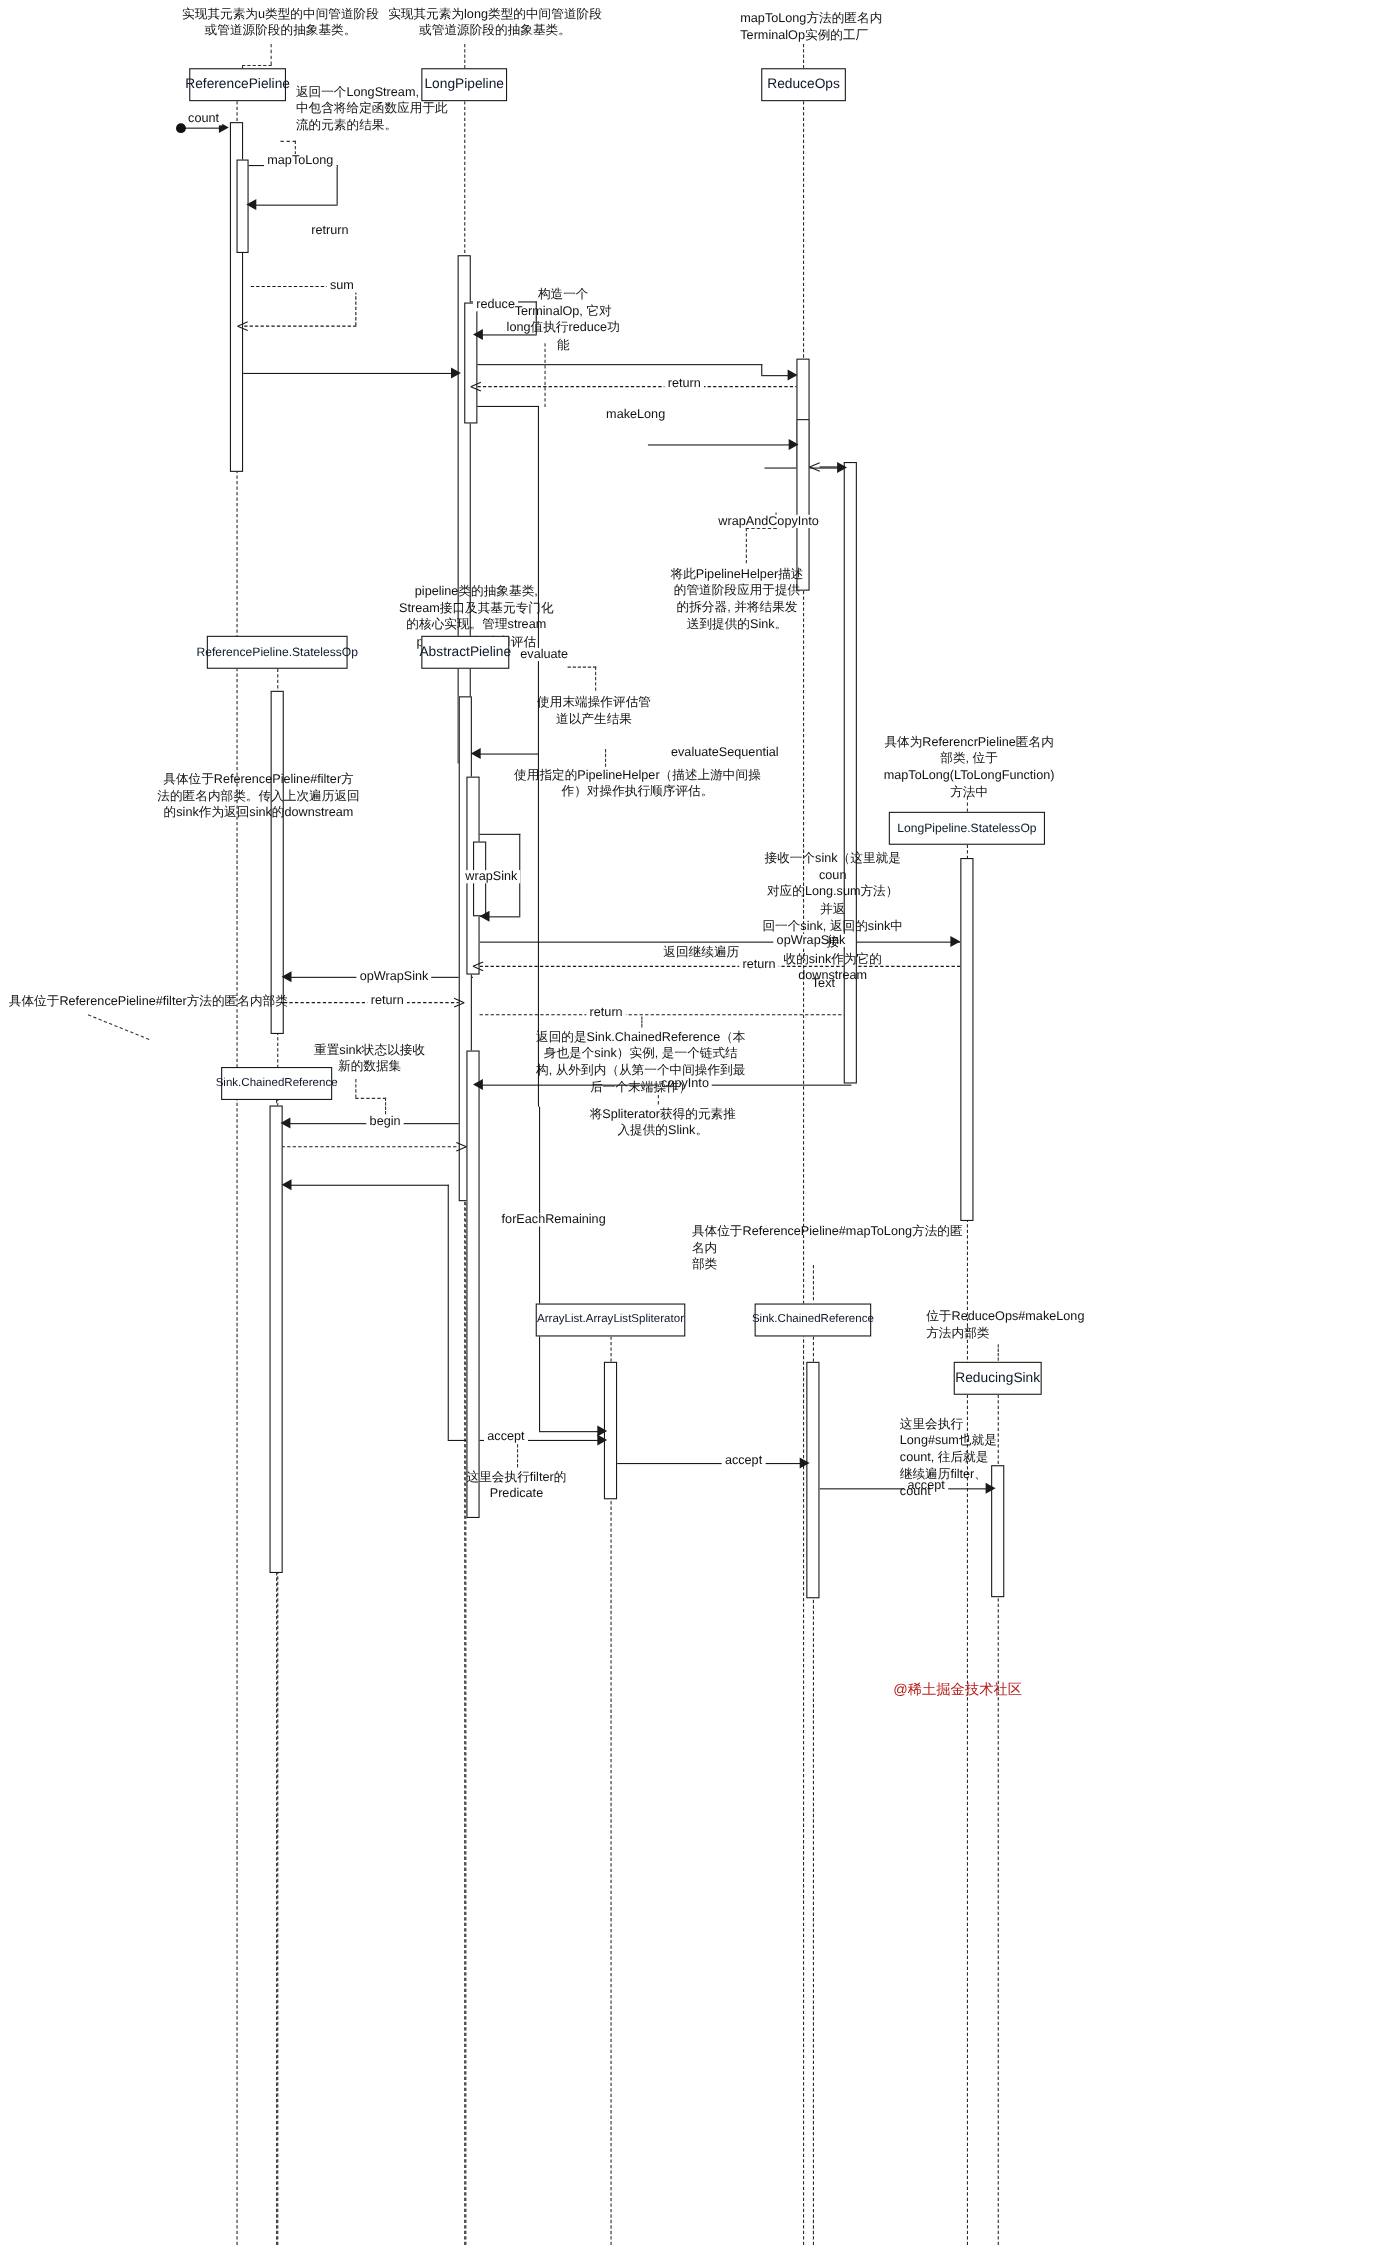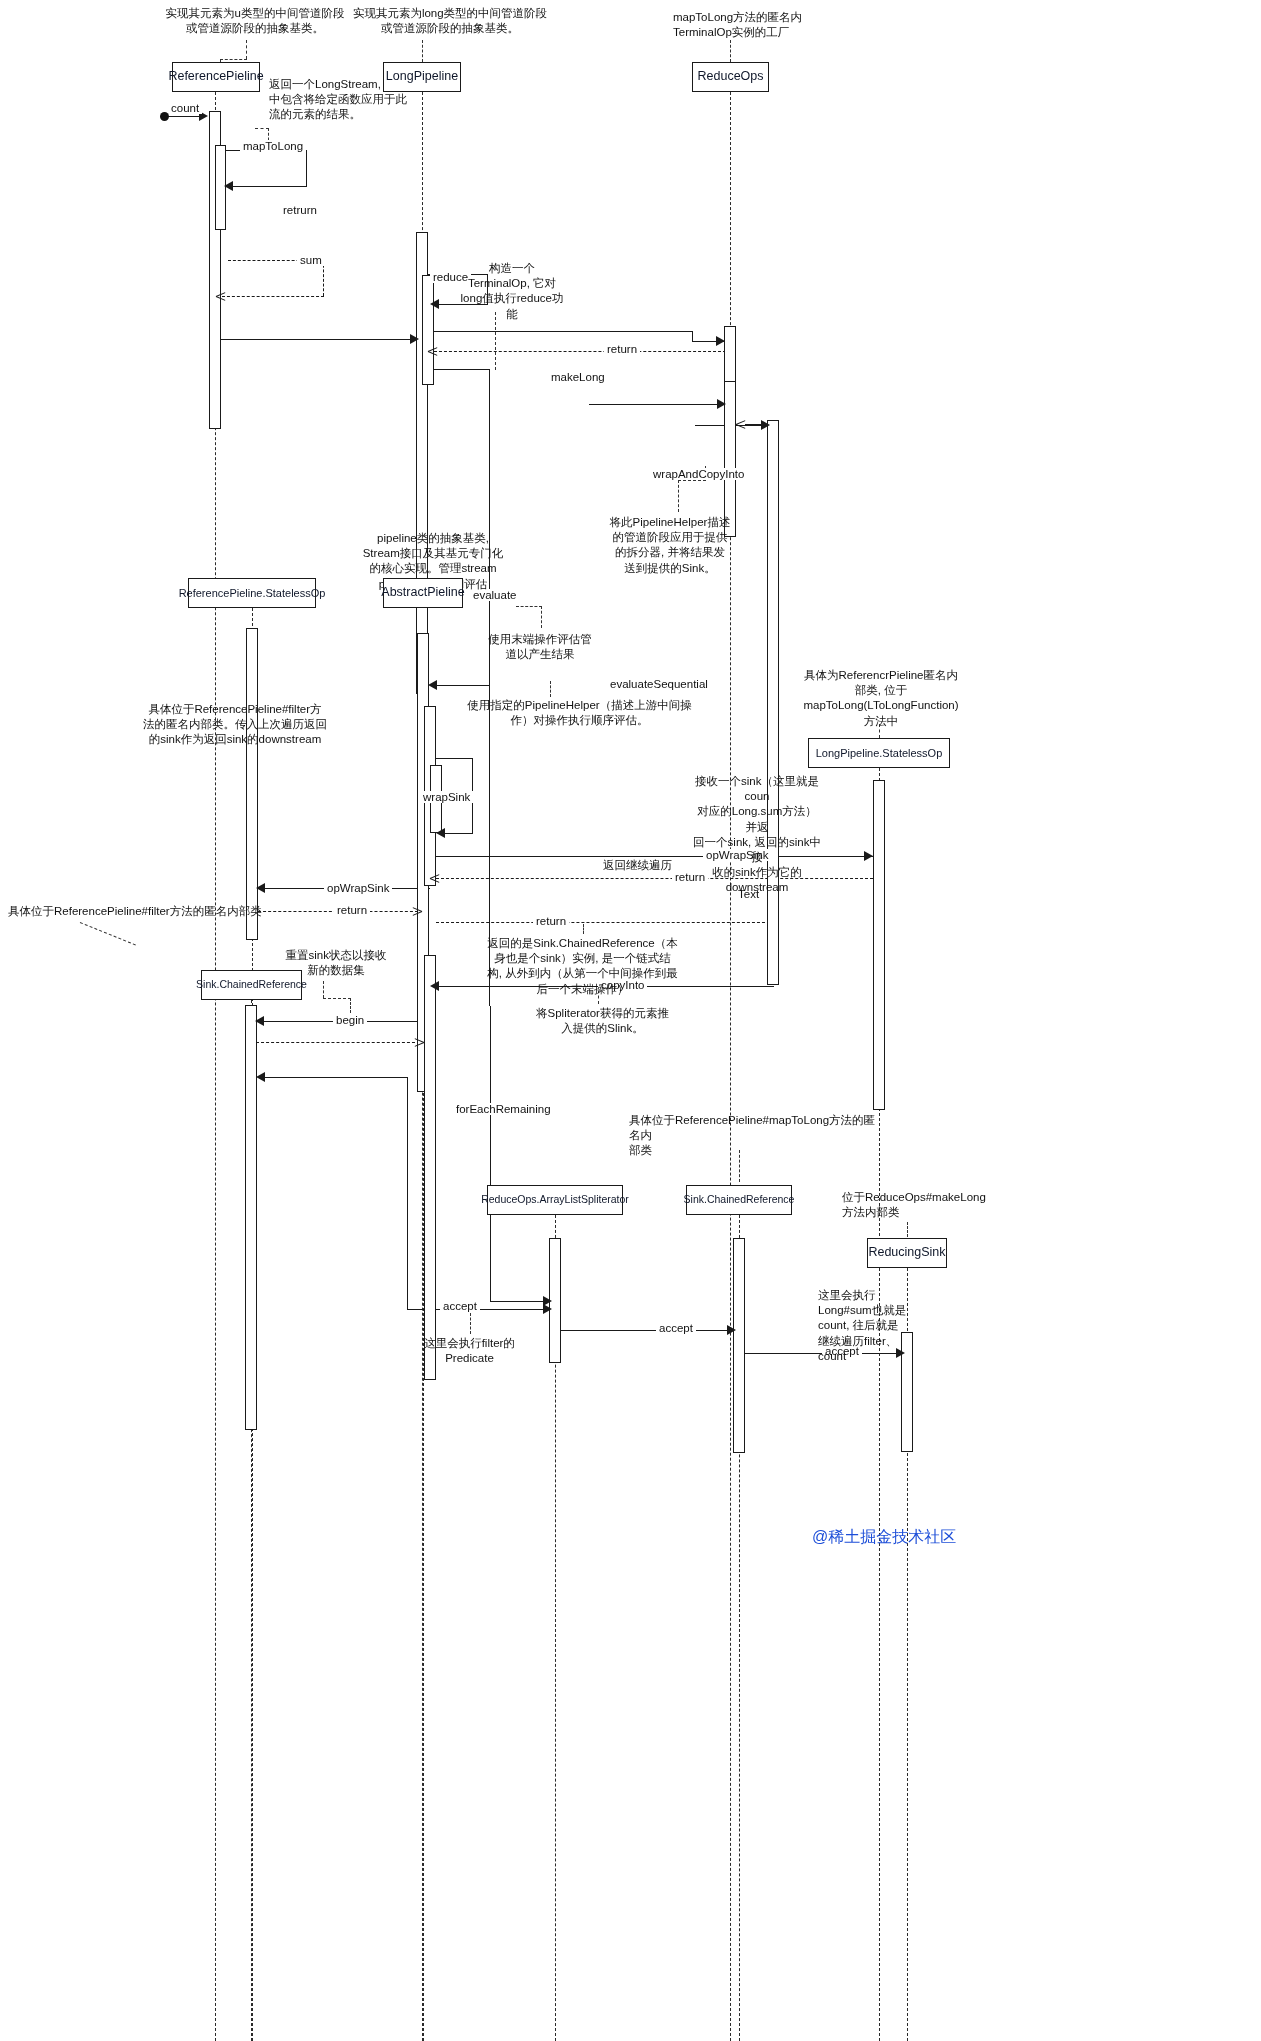--- a/index.html
+++ b/index.html
@@ -133,22 +133,22 @@
   
   .start-dot{
     position:absolute;
     width:9px;height:9px;border-radius:50%;
     background:#111;
     z-index:6;
   }
   
   .watermark{
     position:absolute;
-    font-size:16px;
-    color:#1d4ed8;
+    font-size:13px;
+    color:#b91c1c;
     z-index:7;
     white-space:nowrap;
   }
 </style>
 </head>
 <body>
 
 <div id="canvas">
 
   <div class="lifeline" style="left:215px; top:92px;  height:1949px;"></div>
@@ -177,21 +177,21 @@
   <div class="actor-box" style="left:383px; top:578px; width:80px;  height:30px;">
       <span>AbstractPieline</span>
     </div>
   <div class="actor-box" style="left:808px; top:738px; width:142px; height:30px; font-size:11px;">
       <span>LongPipeline.StatelessOp</span>
     </div>
   <div class="actor-box" style="left:201px; top:970px; width:101px; height:30px; font-size:10.5px;">
       <span>Sink.ChainedReference</span>
     </div>
   <div class="actor-box" style="left:487px; top:1185px;width:136px; height:30px; font-size:10.5px;">
-      <span>ReduceOps.ArrayListSpliterator</span>
+      <span>ArrayList.ArrayListSpliterator</span>
     </div>
   <div class="actor-box" style="left:686px; top:1185px;width:106px; height:30px; font-size:10.5px;">
       <span>Sink.ChainedReference</span>
     </div>
   <div class="actor-box" style="left:867px; top:1238px;width:80px;  height:30px;">
       <span>ReducingSink</span>
     </div>
 
   <div class="activation" style="left:209px; top:111px; width:12px; height:318px;"></div>
   <div class="activation" style="left:215px; top:145px; width:11px; height:85px;"></div>

